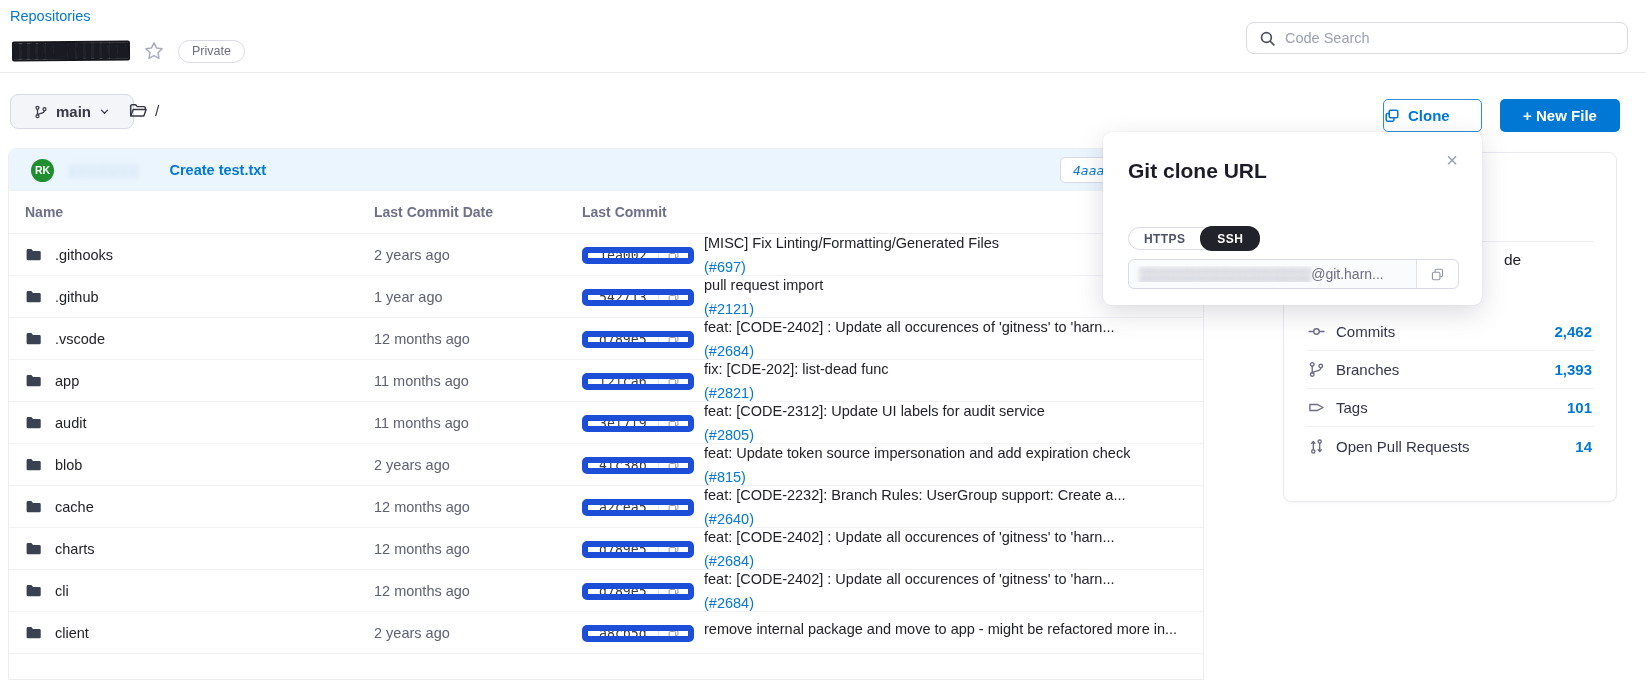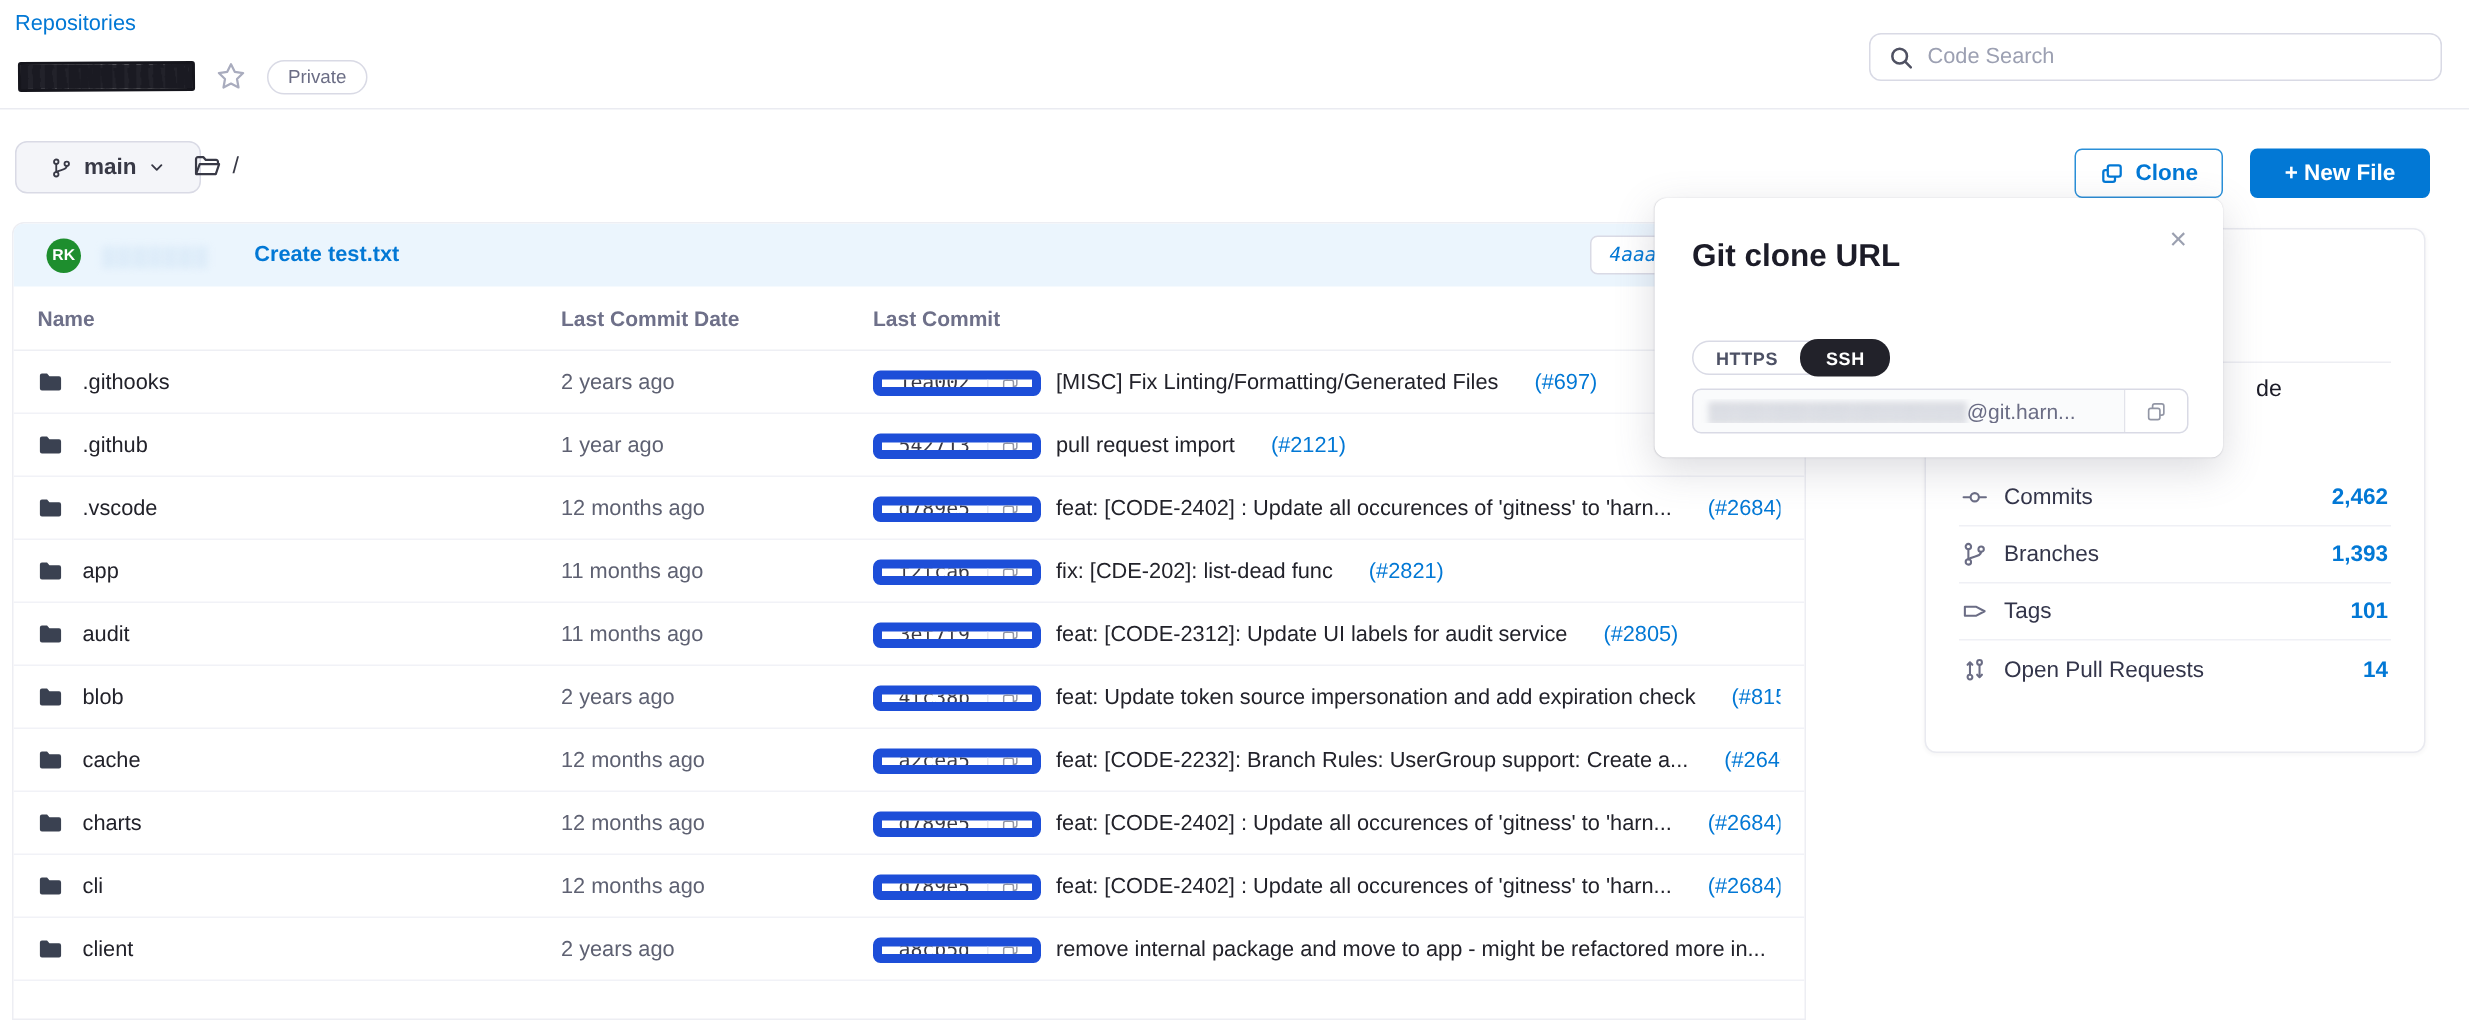--- a/index.html
+++ b/index.html
@@ -43,21 +43,21 @@
     position:absolute; left:10px; top:94px; height:35px; padding:0 23px;
     background:#F4F5F9; border:1px solid #D9DAE5; border-radius:8px;
     display:flex; align-items:center; gap:8px; cursor:pointer;
   }
   .branch-btn .label { font-size:15px; font-weight:bold; color:#383946; }
   .open-folder { position:absolute; left:129px; top:102px; }
   .path-slash { position:absolute; left:155px; top:102px; font-size:15.5px; color:#383946; }
   .clone-btn {
     position:absolute; left:1383px; top:99px; width:99px; height:33px;
     background:#fff; border:1px solid #2A8FD8; border-radius:5px;
-    display:flex; align-items:center; justify-content:center; gap:8px;
+    display:flex; align-items:center; justify-content:flex-start; gap:8px;
     color:#0278D5; font-size:15px; font-weight:bold; cursor:pointer;
   }
   .newfile-btn {
     position:absolute; left:1500px; top:99px; width:120px; height:33px;
     background:#0278D5; border:none; border-radius:5px;
     display:flex; align-items:center; justify-content:center;
     color:#fff; font-size:15px; font-weight:bold; cursor:pointer;
   }
 
   
@@ -90,21 +90,21 @@
   .file-row { height:42px; border-bottom:1px solid #F1F2F7; cursor:pointer; }
   .name-cell { display:flex; align-items:center; gap:13px; }
   .file-name { font-size:14.5px; color:#22222A; }
   .date-cell { font-size:14.5px; color:#5E6172; }
   .hash-pill {
     display:inline-flex; align-items:center; height:17px; background:#fff;
     border:6px solid #1d4ed8; border-radius:5px; overflow:hidden;
   }
   .hash-text { padding:0 11px; font-family:"DejaVu Sans Mono", monospace; font-size:13.2px; color:#383946; }
   .hash-copy { width:30px; align-self:stretch; border-left:1px solid #E6E7EE; display:flex; align-items:center; justify-content:center; cursor:pointer; }
-  .msg-cell { display:flex; align-items:baseline; gap:24px; white-space:nowrap; overflow:hidden; }
+  .msg-cell { display:flex; align-items:baseline; gap:8px; white-space:nowrap; overflow:hidden;flex-direction:column; }
   .msg-text { font-size:14.5px; color:#22222A; }
   .pr-link { font-size:14.5px; color:#0278D5; cursor:pointer; text-decoration:none; }
 
   
   .summary-card {
     position:absolute; left:1283px; top:152px; width:334px; height:350px;
     background:#fff; border:1px solid #E9EAF0; border-radius:8px;
     box-shadow:0 1px 3px rgba(0,0,0,.04); z-index:2;
   }
   .card-divider { position:absolute; left:22px; right:22px; top:88px; height:1px; background:#EDEEF3; }

